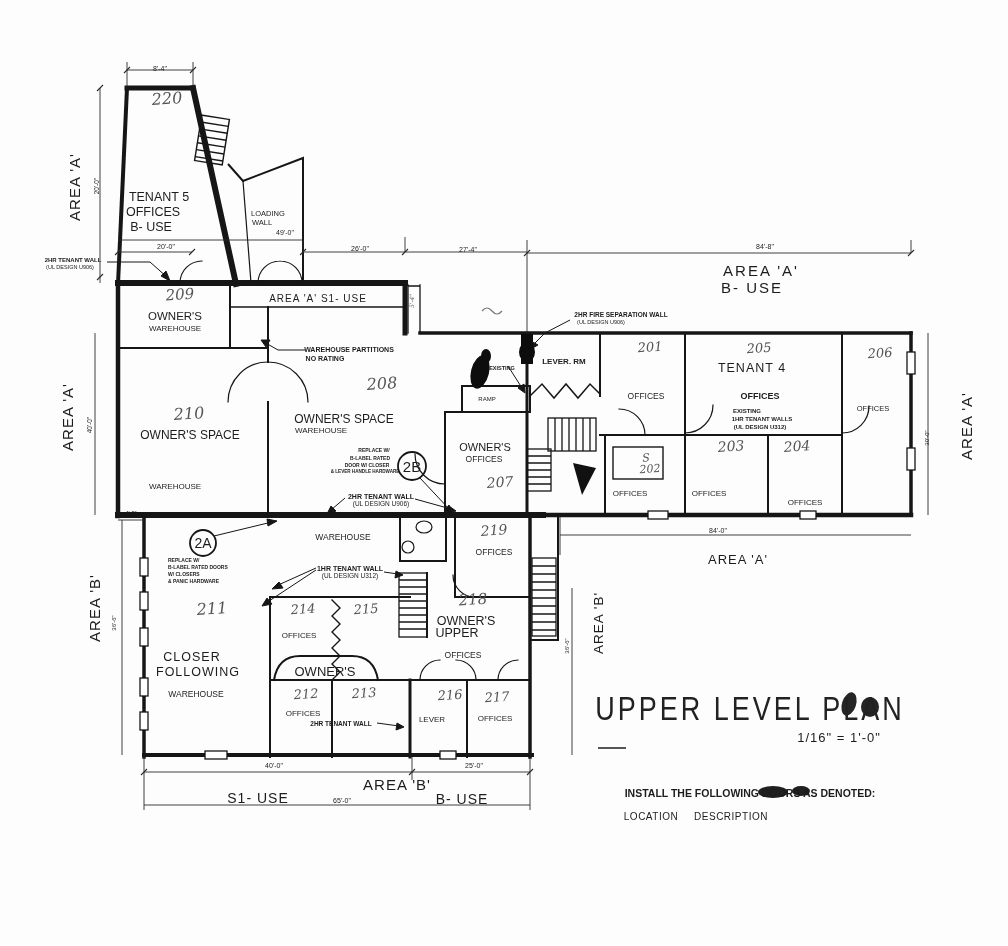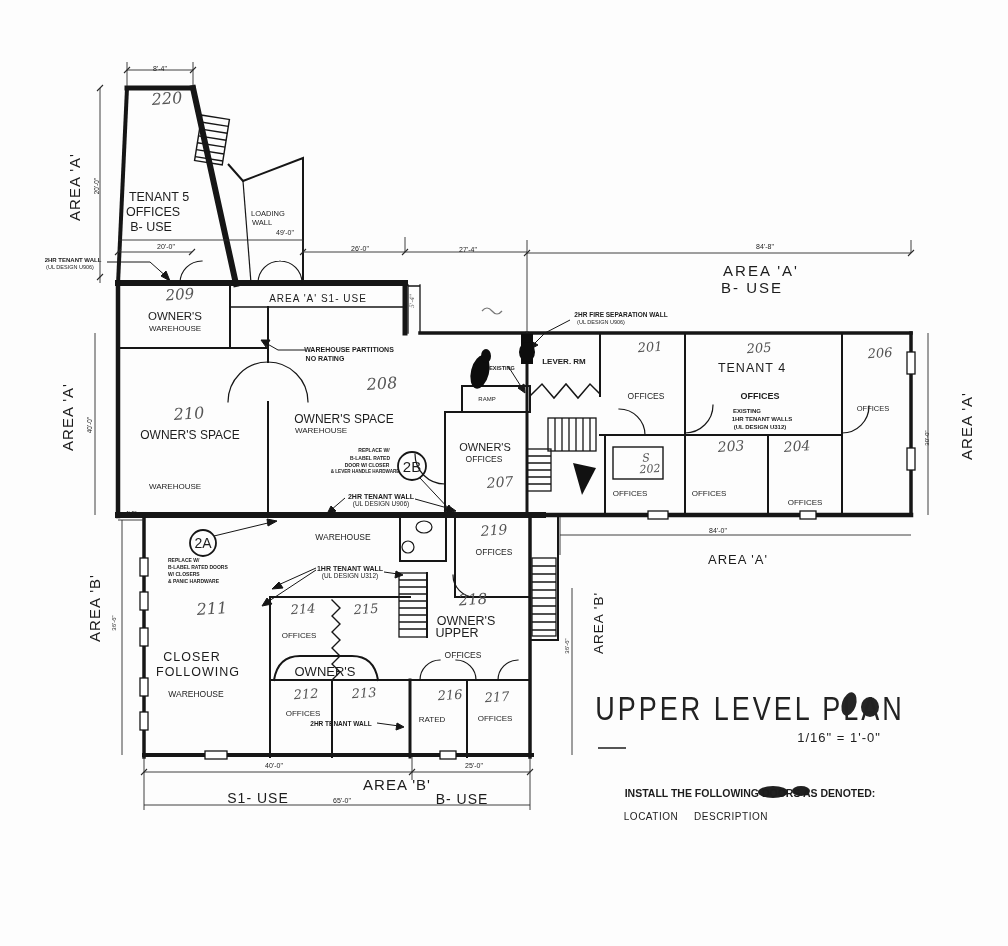--- a/index.html
+++ b/index.html
@@ -271,21 +271,21 @@
   <div class="lbl c" style="left:343px;top:537px;font-size:8.5px">WAREHOUSE</div>
   <div class="lbl c hand" style="left:303px;top:609px;font-size:13px">214</div>
   <div class="lbl c hand" style="left:366px;top:609px;font-size:13px">215</div>
   <div class="lbl c" style="left:299px;top:636px;font-size:8px">OFFICES</div>
   <div class="lbl c" style="left:325px;top:671px;font-size:13px">OWNER'S</div>
   <div class="lbl c hand" style="left:306px;top:694px;font-size:13px">212</div>
   <div class="lbl c" style="left:303px;top:714px;font-size:8px">OFFICES</div>
   <div class="lbl c hand" style="left:364px;top:693px;font-size:13px">213</div>
   <div class="lbl c b" style="left:341px;top:724px;font-size:6.5px">2HR TENANT WALL</div>
   <div class="lbl c hand" style="left:450px;top:695px;font-size:13px">216</div>
-  <div class="lbl c" style="left:432px;top:720px;font-size:8px">RATED</div>
+  <div class="lbl c" style="left:432px;top:720px;font-size:8px">LEVER</div>
   <div class="lbl c hand" style="left:497px;top:697px;font-size:13px">217</div>
   <div class="lbl c" style="left:495px;top:719px;font-size:8px">OFFICES</div>
 
   <div class="lbl c b" style="left:73px;top:260px;font-size:6px">2HR TENANT WALL</div>
   <div class="lbl c" style="left:70px;top:268px;font-size:5.5px">(UL DESIGN U906)</div>
   <div class="lbl c b" style="left:349px;top:349px;font-size:7px">WAREHOUSE PARTITIONS</div>
   <div class="lbl c b" style="left:325px;top:358px;font-size:7px">NO RATING</div>
   <div class="lbl c b" style="left:621px;top:315px;font-size:6.5px">2HR FIRE SEPARATION WALL</div>
   <div class="lbl c" style="left:601px;top:323px;font-size:5.5px">(UL DESIGN U906)</div>
   <div class="lbl c b" style="left:374px;top:450px;font-size:5px">REPLACE W/</div>

